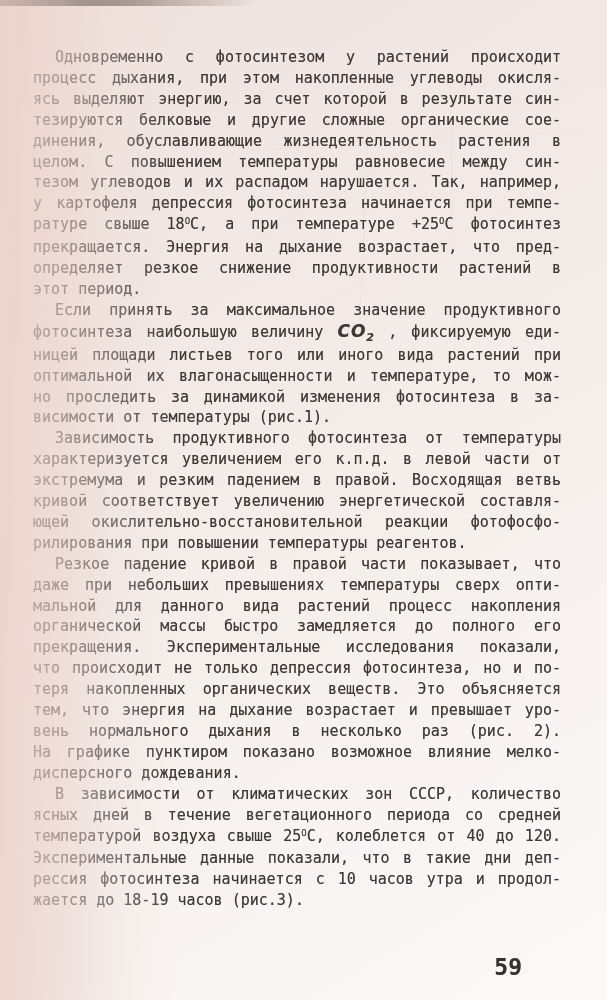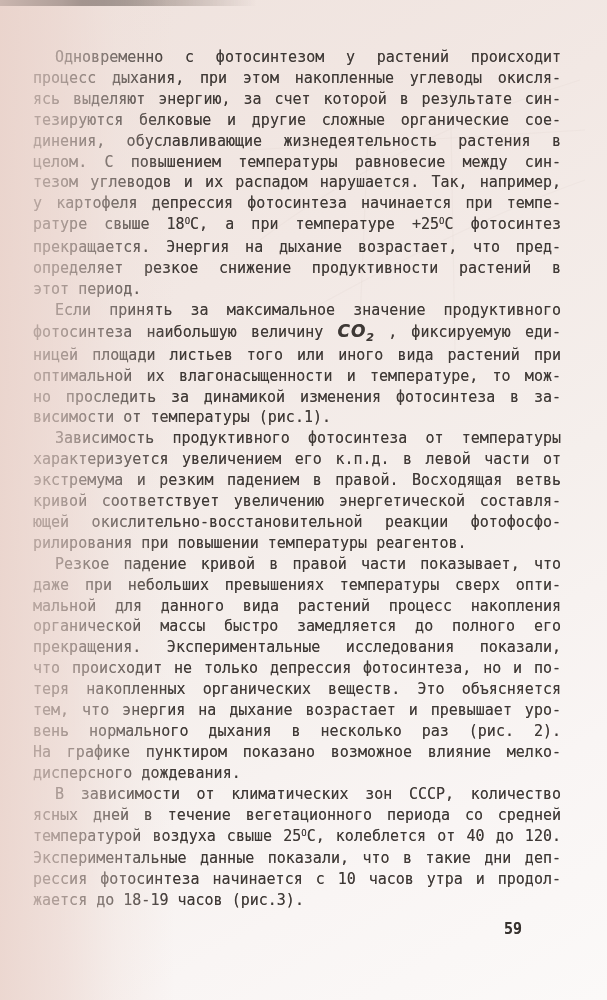--- a/index.html
+++ b/index.html
@@ -33,22 +33,22 @@
   
   #left-fade{
     position:absolute;inset:0;pointer-events:none;
     background:linear-gradient(to right,
       rgba(233,209,201,.82) 0px,
       rgba(235,213,206,.62) 62px,
       rgba(238,221,215,.34) 115px,
       rgba(241,230,226,0) 175px);
   }
   #page-number{
-    position:absolute;top:920px;right:85px;
-    font-size:15px;font-weight:bold;color:#37322f;
+    position:absolute;top:954px;right:85px;
+    font-size:23px;font-weight:bold;color:#37322f;
     text-shadow:0 0 .5px rgba(55,48,44,.5);
   }
 </style>
 </head>
 <body>
 
 <div id="book-page">
   <div id="top-edge"></div>
 
   <svg id="bleed-through" width="340" height="300" viewBox="0 0 340 300">

